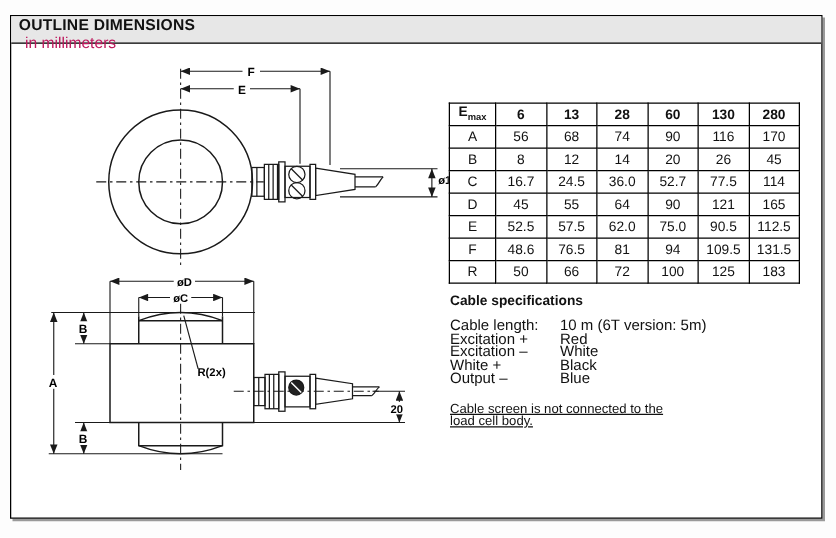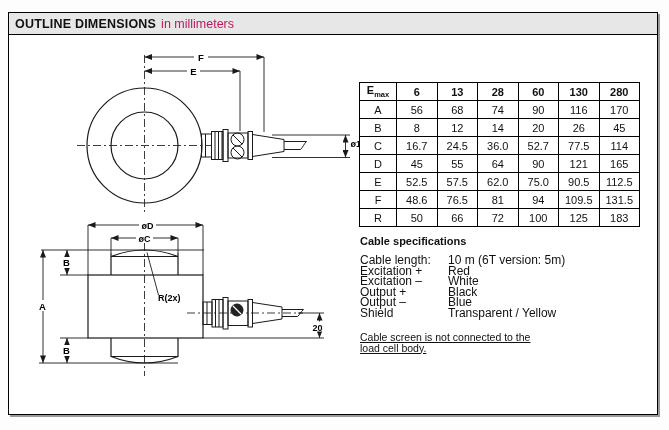--- a/index.html
+++ b/index.html
@@ -8,22 +8,22 @@
     font-family:"Liberation Sans", sans-serif; color:#111;
     overflow:hidden;
   }
   .main-box {
     position:absolute; left:8px; top:12px; width:648px; height:401px;
     background:#fff; border:1px solid #000;
     box-shadow:2px 2px 0 #9a9a9a;
   }
   .title-bar {
     height:21px; background:#e7e7e7; border-bottom:1px solid #000;
-    display:flex; align-items:center; padding-left:6px;
-    font-size:12.5px; white-space:nowrap;
+    display:flex; padding-left:6px;
+    font-size:12.5px; white-space:nowrap;flex-direction:column;
   }
   .title-bold { font-weight:bold; letter-spacing:0.2px; }
   .title-normal { margin-left:5px; color:#be185d; }
   .content { position:absolute; left:1px; top:22px; width:646px; height:378px; }
   svg.drawing { position:absolute; left:0; top:0; }
 
   
   .ln  { fill:none; stroke:#1a1a1a; stroke-width:1; }
   .thk { fill:none; stroke:#1a1a1a; stroke-width:1.2; }
   .cl  { fill:none; stroke:#1a1a1a; stroke-width:0.85; stroke-dasharray:8 3 2 3; }
@@ -257,30 +257,26 @@
         </div>
         <div class="cs-row">
           <span class="cs-label">Excitation +</span>
           <span class="cs-value">Red</span>
         </div>
         <div class="cs-row">
           <span class="cs-label">Excitation –</span>
           <span class="cs-value">White</span>
         </div>
         <div class="cs-row">
-          <span class="cs-label">Output +</span>
+          <span class="cs-label">White +</span>
           <span class="cs-value">Black</span>
         </div>
         <div class="cs-row">
           <span class="cs-label">Output –</span>
           <span class="cs-value">Blue</span>
-        </div>
-        <div class="cs-row">
-          <span class="cs-label">Shield</span>
-          <span class="cs-value">Transparent / Yellow</span>
         </div>
       <div class="cs-note">
         <div>Cable screen is not connected to the</div>
         <div>load cell body.</div>
       </div>
     </div>
 
   </div>
 </div>
 

